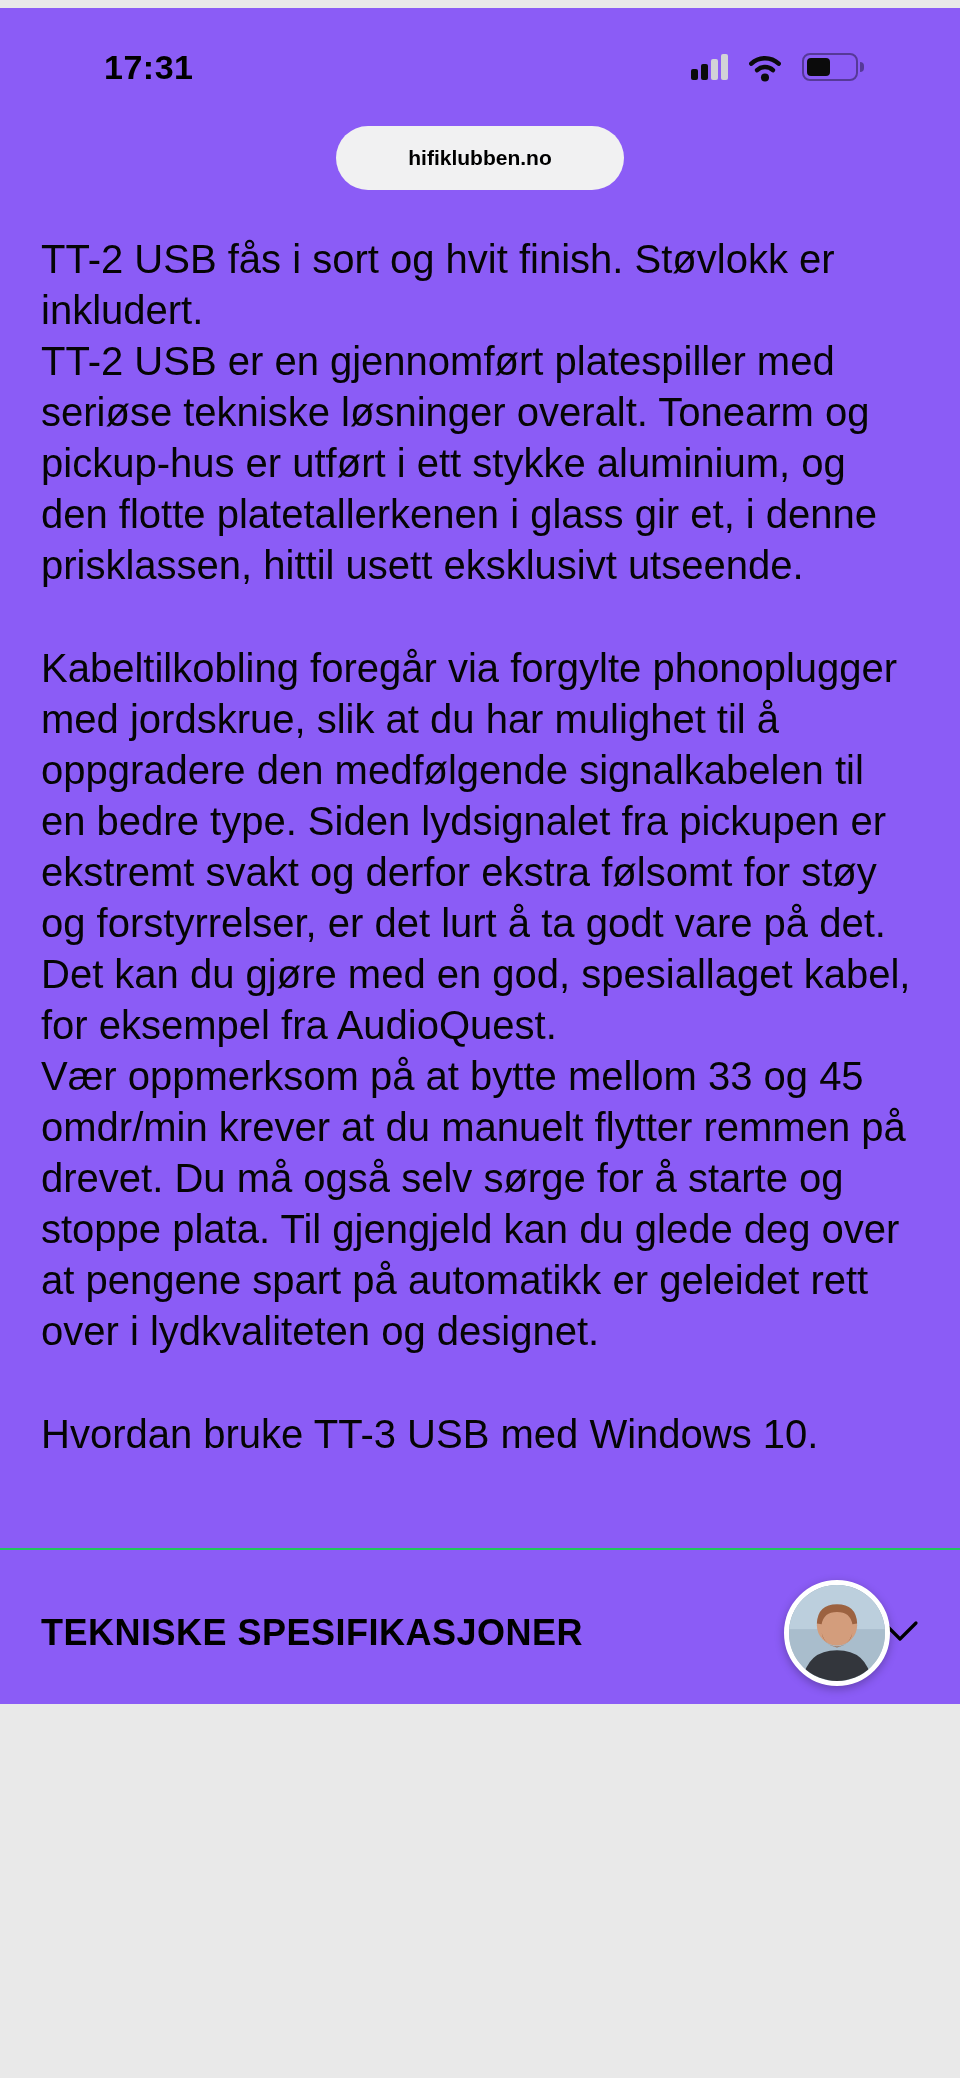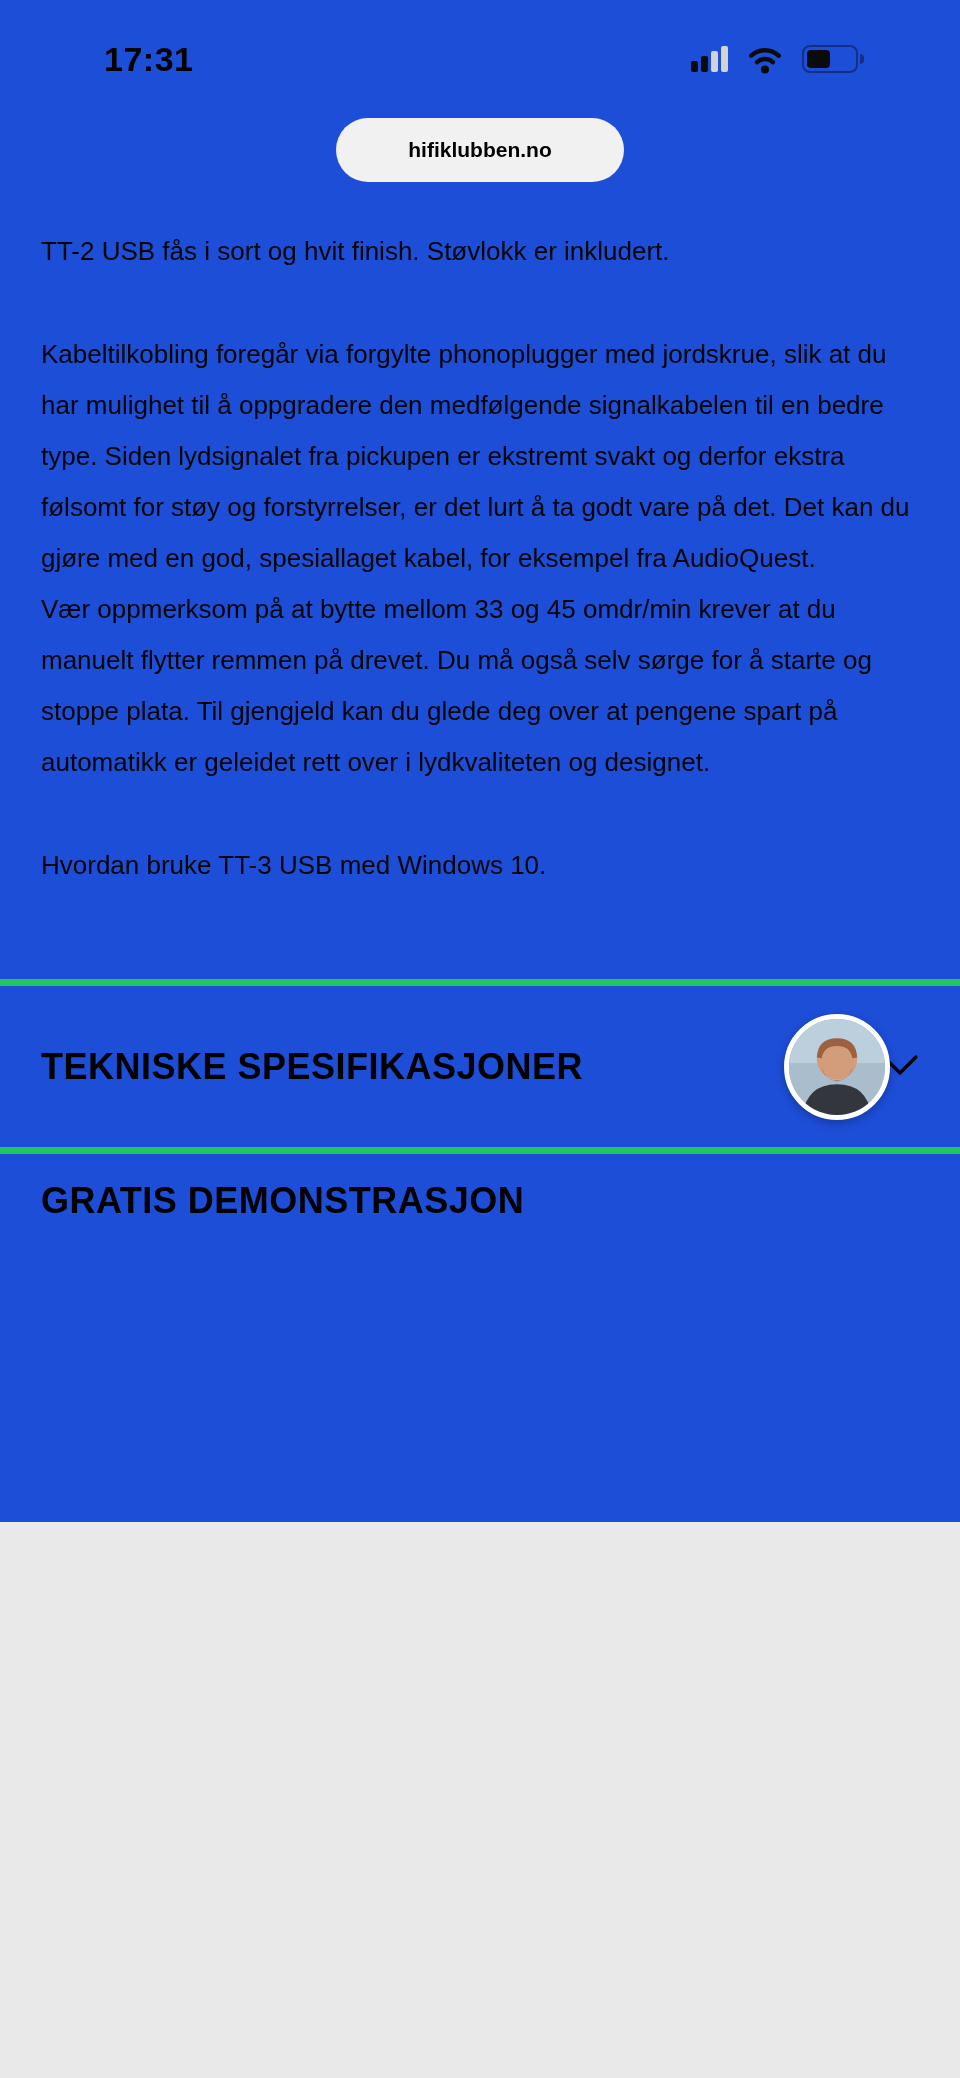--- a/index.html
+++ b/index.html
@@ -1,23 +1,23 @@
 <!DOCTYPE html>
 <html><head>
 <meta charset="utf-8">
 <style>
   * { margin:0; padding:0; box-sizing:border-box; }
   html,body { background:#e9e9e9; }
   body { font-family:"Liberation Sans", "DejaVu Sans", sans-serif; }
 
   .screen {
     position:relative;
-    width:960px; height:1522px;
-    margin:0 auto;
-    background:#1d4ed8;
+    width:960px; height:1696px;
+    margin:8px auto;
+    background:#8b5cf6;
     overflow:hidden;
     color:#000;
   }
 
   
   .status-bar {
     height:104px;
     display:flex; align-items:center; justify-content:space-between;
     padding:14px 96px 0 104px;
   }
@@ -53,21 +53,21 @@
     border-radius:32px;
     display:flex; align-items:center; justify-content:center;
     padding:0 36px;
     cursor:pointer;
   }
   .url-text { font-size:21px; font-weight:600; color:#000; }
 
   
   .article {
     padding:44px 41px 88px 41px;
-    font-size:26px;
+    font-size:40px;
     line-height:51px;
     color:#050505;
   }
   .article .block { margin:0; }
   .article .gap-none  { margin-top:0; }
   .article .gap-line  { margin-top:52px; }
   .article .gap-large { margin-top:131px; }
 
   .more-link {
     display:inline-block;
@@ -75,21 +75,21 @@
     color:#000;
     text-decoration:underline;
     text-decoration-thickness:2px;
     text-underline-offset:5px;
     cursor:pointer;
   }
 
   
   .accordion-row {
     position:relative;
-    border-top:7px solid #22c55e;
+    border-top:2px solid #22c55e;
     height:168px;
     display:flex; align-items:center;
     padding:0 41px;
     cursor:pointer;
   }
   .accordion-label {
     font-size:36px;
     font-weight:bold;
     letter-spacing:0.5px;
     text-transform:uppercase;
@@ -154,20 +154,21 @@
 
   <div class="url-row">
     <div class="url-pill">
       <span class="url-text">hifiklubben.no</span>
     </div>
   </div>
 
   <main class="article">
     <div>
         <p class="block gap-none">TT-2 USB fås i sort og hvit finish. Støvlokk er inkludert.</p>
+        <p class="block gap-none">TT-2 USB er en gjennomført platespiller med seriøse tekniske løsninger overalt. Tonearm og pickup-hus er utført i ett stykke aluminium, og den flotte platetallerkenen i glass gir et, i denne prisklassen, hittil usett eksklusivt utseende.</p>
         <p class="block gap-line">Kabeltilkobling foregår via forgylte phonoplugger med jordskrue, slik at du har mulighet til å oppgradere den medfølgende signalkabelen til en bedre type. Siden lydsignalet fra pickupen er ekstremt svakt og derfor ekstra følsomt for støy og forstyrrelser, er det lurt å ta godt vare på det. Det kan du gjøre med en god, spesiallaget kabel, for eksempel fra AudioQuest.</p>
         <p class="block gap-none">Vær oppmerksom på at bytte mellom 33 og 45 omdr/min krever at du manuelt flytter remmen på drevet. Du må også selv sørge for å starte og stoppe plata. Til gjengjeld kan du glede deg over at pengene spart på automatikk er geleidet rett over i lydkvaliteten og designet.</p>
         <p class="block gap-line">Hvordan bruke TT-3 USB med Windows 10.</p>
       </div>
   </main>
 
   <section>
     <div class="accordion-row">
       <span class="accordion-label">TEKNISKE SPESIFIKASJONER</span>
       <span class="chevron">

